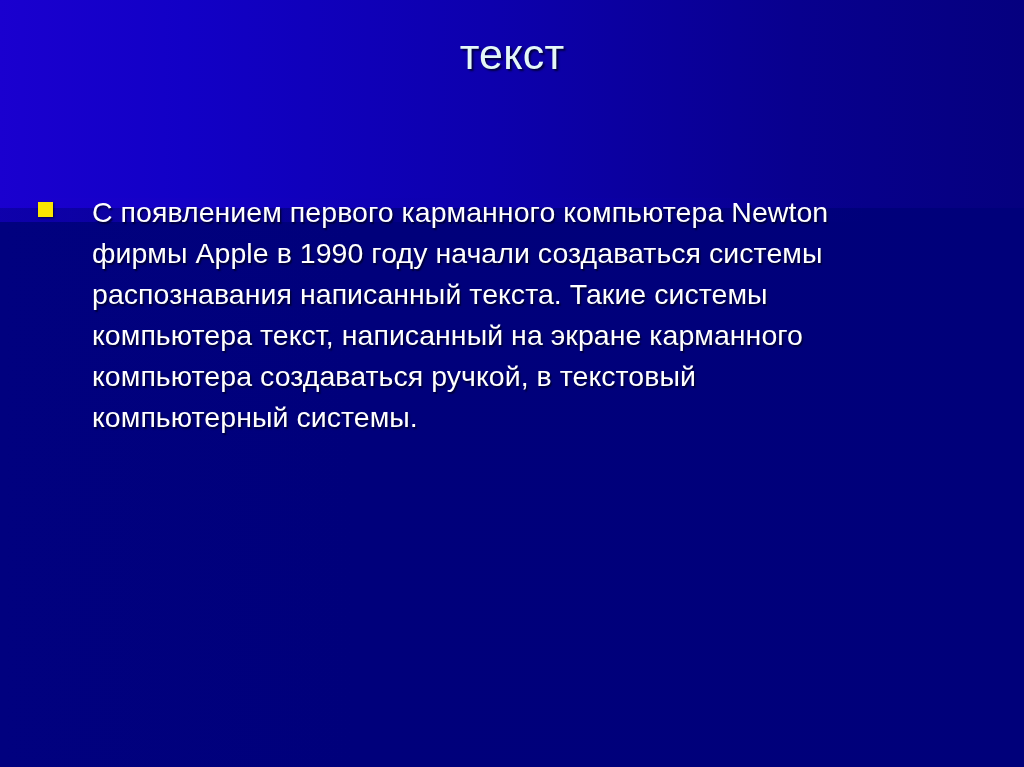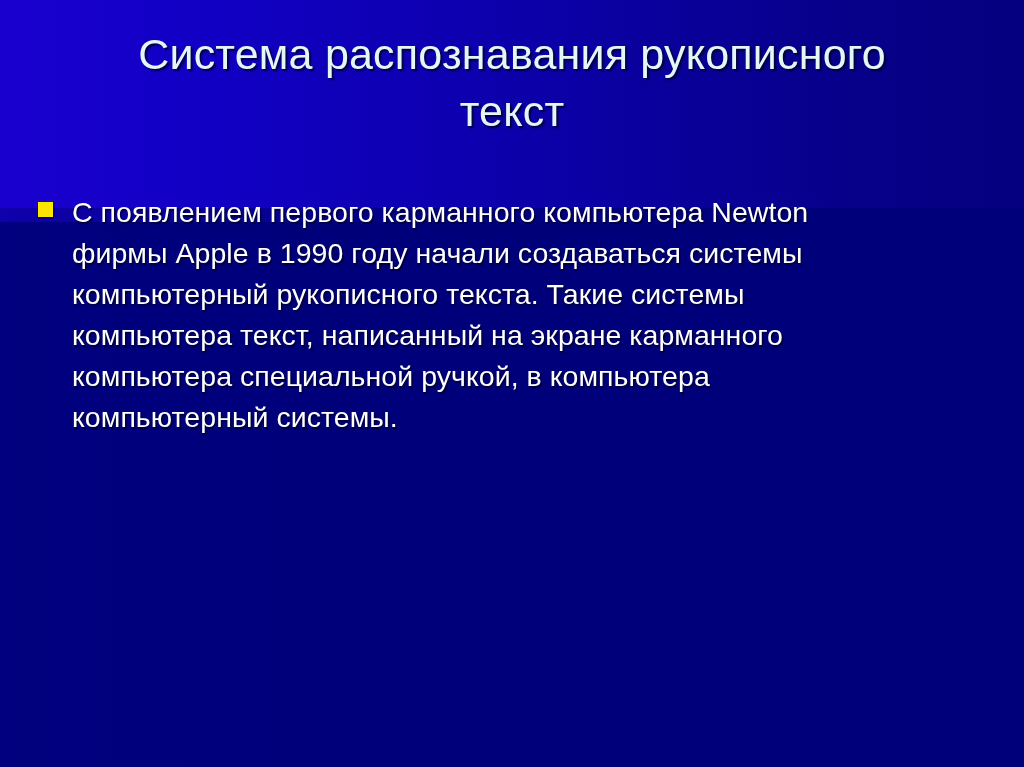--- a/index.html
+++ b/index.html
@@ -95,45 +95,45 @@
   }
 
   .bullet-text {
     color: #ffffff;
     font-size: 28.5px;
     line-height: 41px;
     font-weight: 400;
     letter-spacing: 0.05px;
     text-shadow: 1.5px 1.5px 1.5px rgba(0,0,35,0.8);
     width: 905px;
+    margin-left: 20px;
   }
 
   .bullet-text .ln { display: block; white-space: nowrap; }
 </style>
 </head>
 <body>
 
 <div id="slide">
 
   <div class="bg-top-band"></div>
   <div class="bg-bottom-band"></div>
   <div class="bg-seam"></div>
 
   <div class="title-block">
-    <div class="title-line">Система распознавания рукописного</div>
     <div class="title-line">текст</div>
   </div>
 
   <div class="body-block">
     <div class="bullet-row">
       <span class="bullet-marker"></span>
       <div class="bullet-text">
         <span class="ln">С появлением первого карманного компьютера Newton</span>
         <span class="ln">фирмы Apple в 1990 году начали создаваться системы</span>
-        <span class="ln">компьютерный рукописного текста. Такие системы</span>
+        <span class="ln">распознавания написанный текста. Такие системы</span>
         <span class="ln">компьютера текст, написанный на экране карманного</span>
-        <span class="ln">компьютера специальной ручкой, в компьютера</span>
+        <span class="ln">компьютера создаваться ручкой, в текстовый</span>
         <span class="ln">компьютерный системы.</span>
       </div>
     </div>
   </div>
 
 </div>
 
 </body></html>

